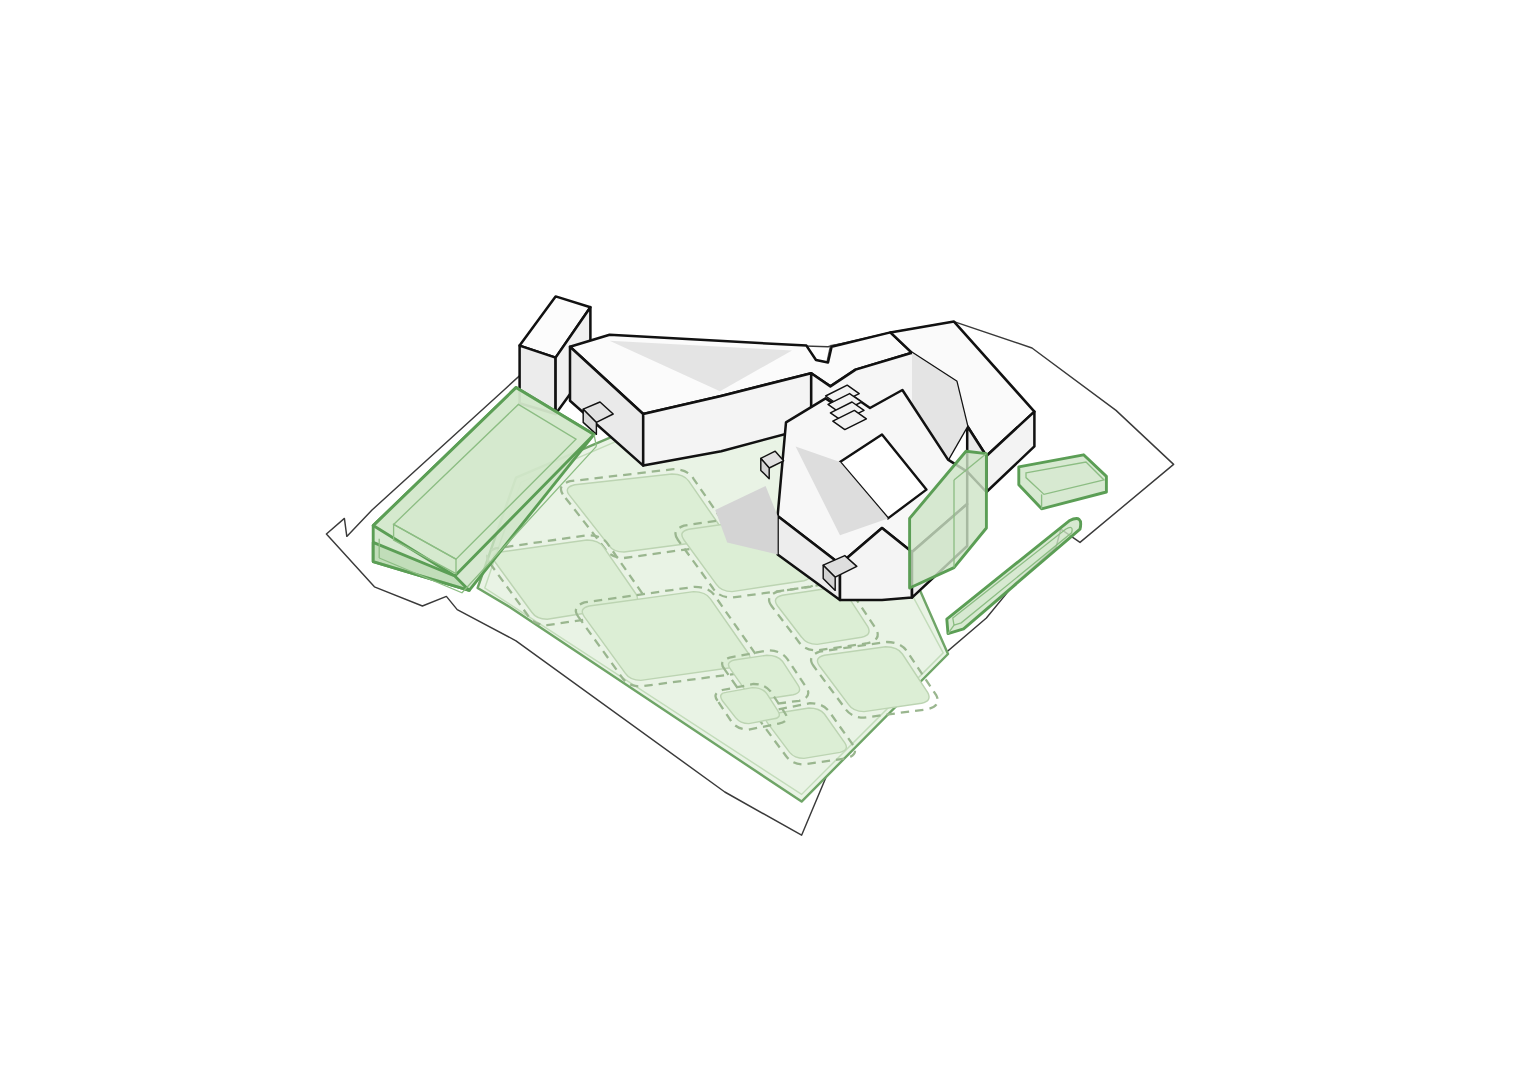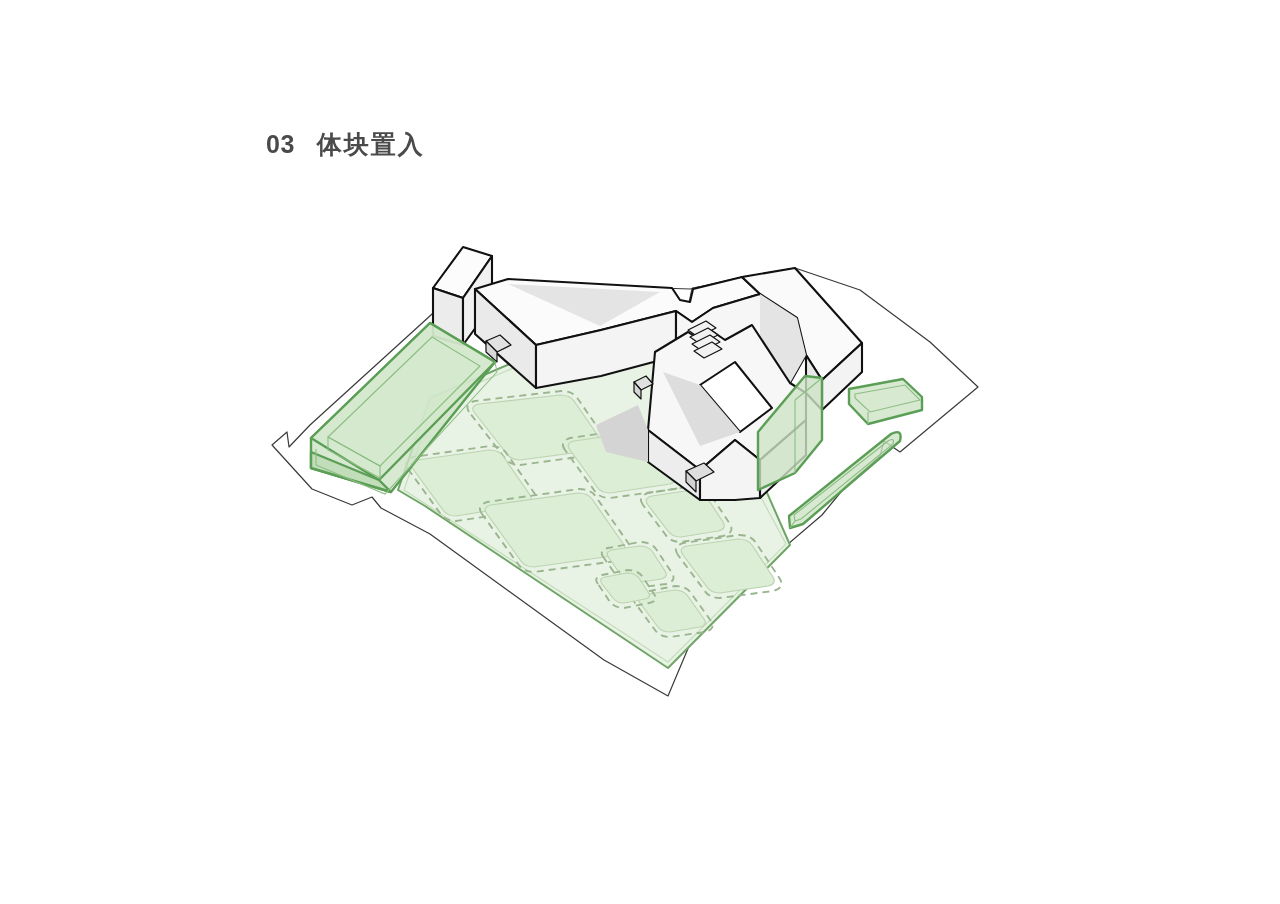--- a/index.html
+++ b/index.html
@@ -49,24 +49,20 @@
   }
   svg.axon {
     display: block;
   }
 </style>
 </head>
 <body>
 
 <div id="slide">
 
-  <div id="title-block">
-    <span id="title-number">03</span>
-    <span id="title-text">体块置入</span>
-  </div>
 
   <div id="diagram-wrap">
     <svg class="axon" width="1280" height="904" viewBox="0 0 1280 904" xmlns="http://www.w3.org/2000/svg">
       <defs>
         <style>
           .bld      { fill:#f8f8f8; stroke:#111; stroke-width:2.1; stroke-linejoin:round; }
           .bld-top  { fill:#fcfcfc; stroke:#111; stroke-width:2.1; stroke-linejoin:round; }
           .bld-side { fill:#ececec; stroke:#111; stroke-width:2.1; stroke-linejoin:round; }
           .bld-dark { fill:#dcdcdc; stroke:#111; stroke-width:2.1; stroke-linejoin:round; }
           .bld-thin { fill:#f2f2f2; stroke:#111; stroke-width:1.2; stroke-linejoin:round; }

